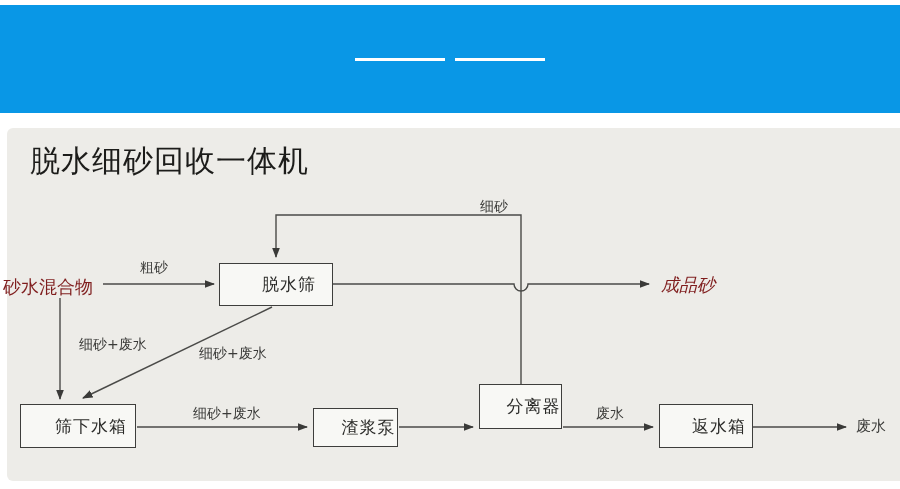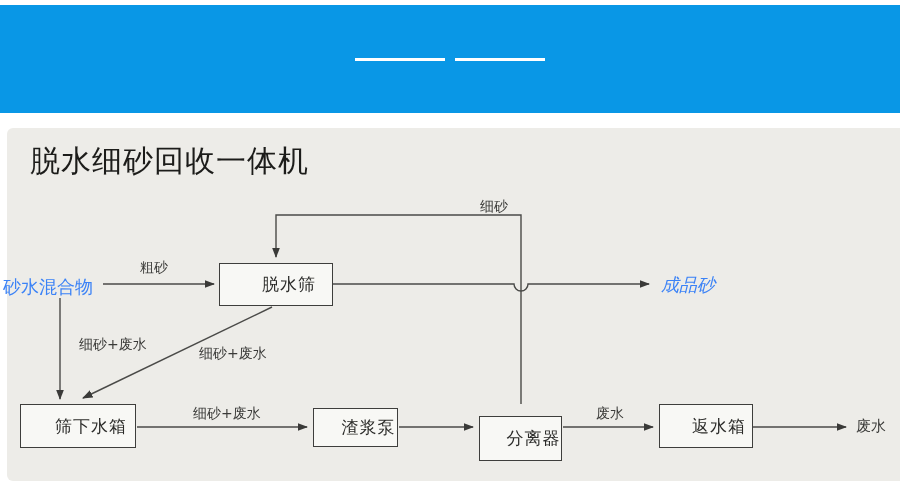--- a/index.html
+++ b/index.html
@@ -30,24 +30,24 @@
   
   .wires{position:absolute;left:0;top:0;width:900px;height:489px;pointer-events:none;}
   .node{
     position:absolute;box-sizing:border-box;background:#f8f8f5;
     border:1.5px solid #3e3e3c;display:flex;align-items:center;justify-content:center;
     font-size:17px;color:#2b2b29;letter-spacing:1px;padding-left:26px;
   }
   #node-dewatering-screen{left:219px;top:263px;width:114px;height:43px;}
   #node-under-screen-tank{left:20px; top:404px;width:116px;height:44px;}
   #node-slurry-pump     {left:313px;top:408px;width:85px; height:39px;}
-  #node-separator       {left:479px;top:416px;width:83px; height:45px;}
+  #node-separator       {left:479px;top:384px;width:83px; height:45px;}
   #node-return-tank     {left:659px;top:404px;width:94px; height:44px;}
   .lbl{position:absolute;white-space:nowrap;color:#3a3a38;font-size:14px;line-height:1.1;}
-  .lbl.big{font-size:18px;color:#3b82f6;}
+  .lbl.big{font-size:18px;color:#7f1d1d;}
   #label-sand-water-mix {left:3px;  top:277px;}
   #label-coarse-sand    {left:140px;top:260px;}
   #label-fine-sand-top  {left:480px;top:191px;margin-top:8px;}
   #label-finished-sand  {left:661px;top:275px;font-style:italic;}
   #label-fsw-left       {left:79px; top:337px;}
   #label-fsw-diag       {left:199px;top:346px;}
   #label-fsw-bottom     {left:193px;top:406px;}
   #label-waste-mid      {left:596px;top:406px;}
   #label-waste-out      {left:856px;top:418px;font-size:15px;}
 </style>

